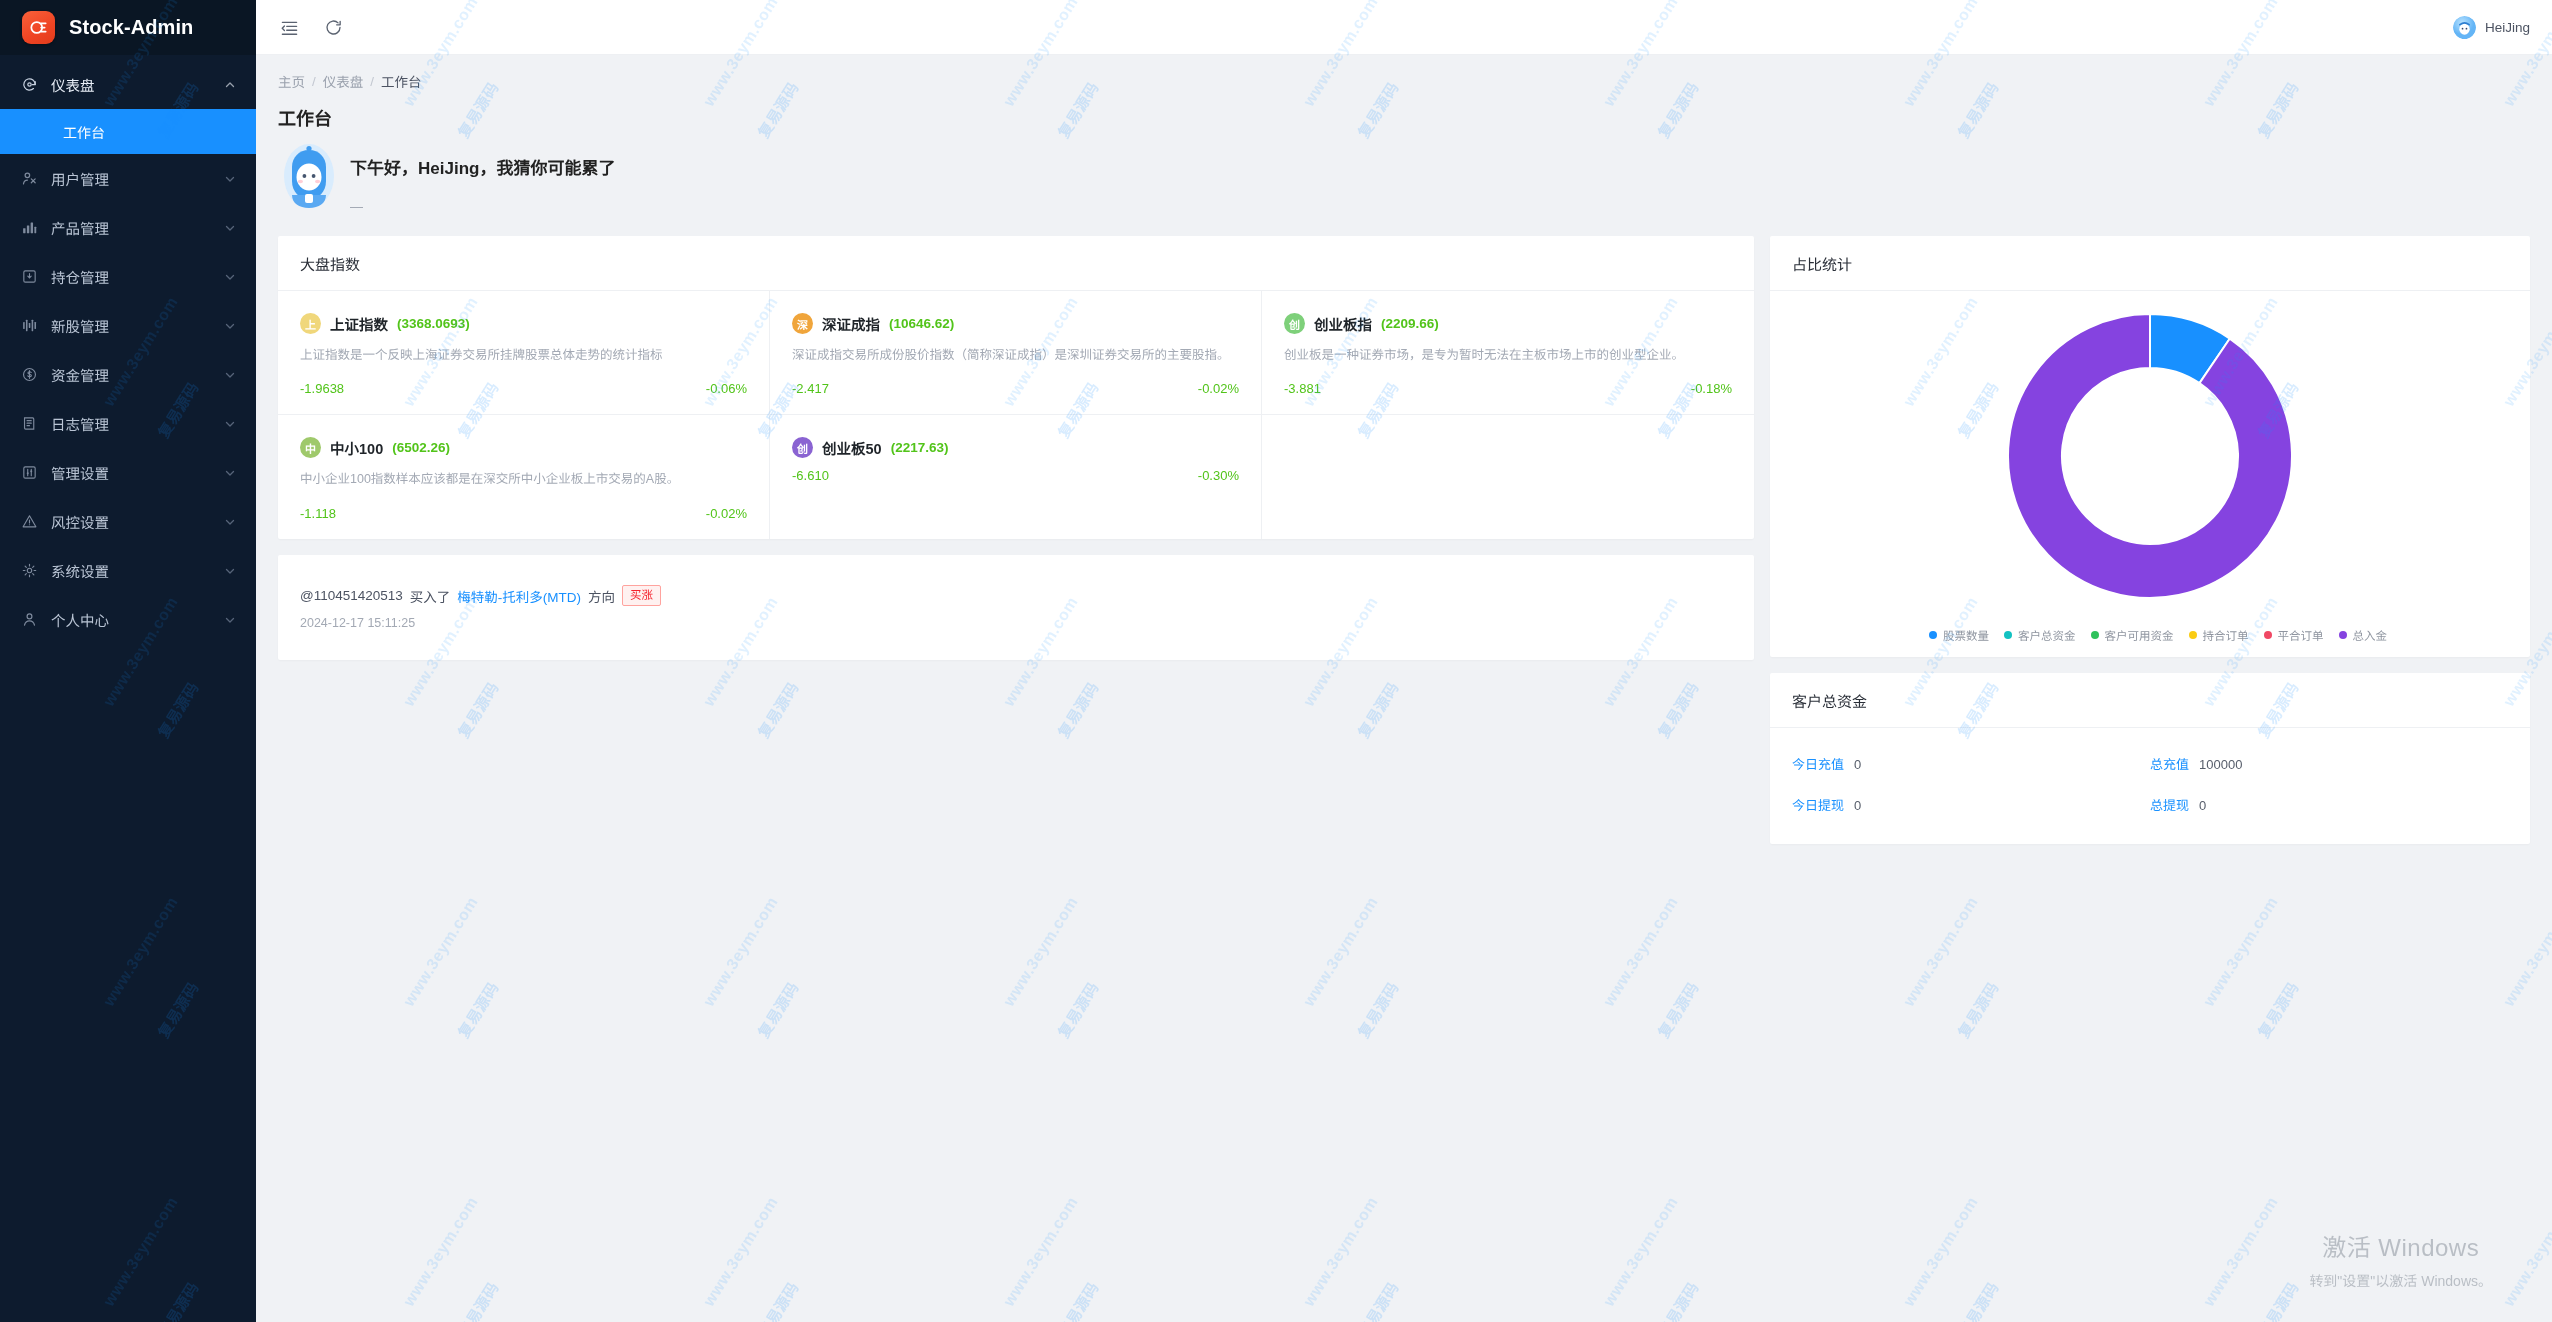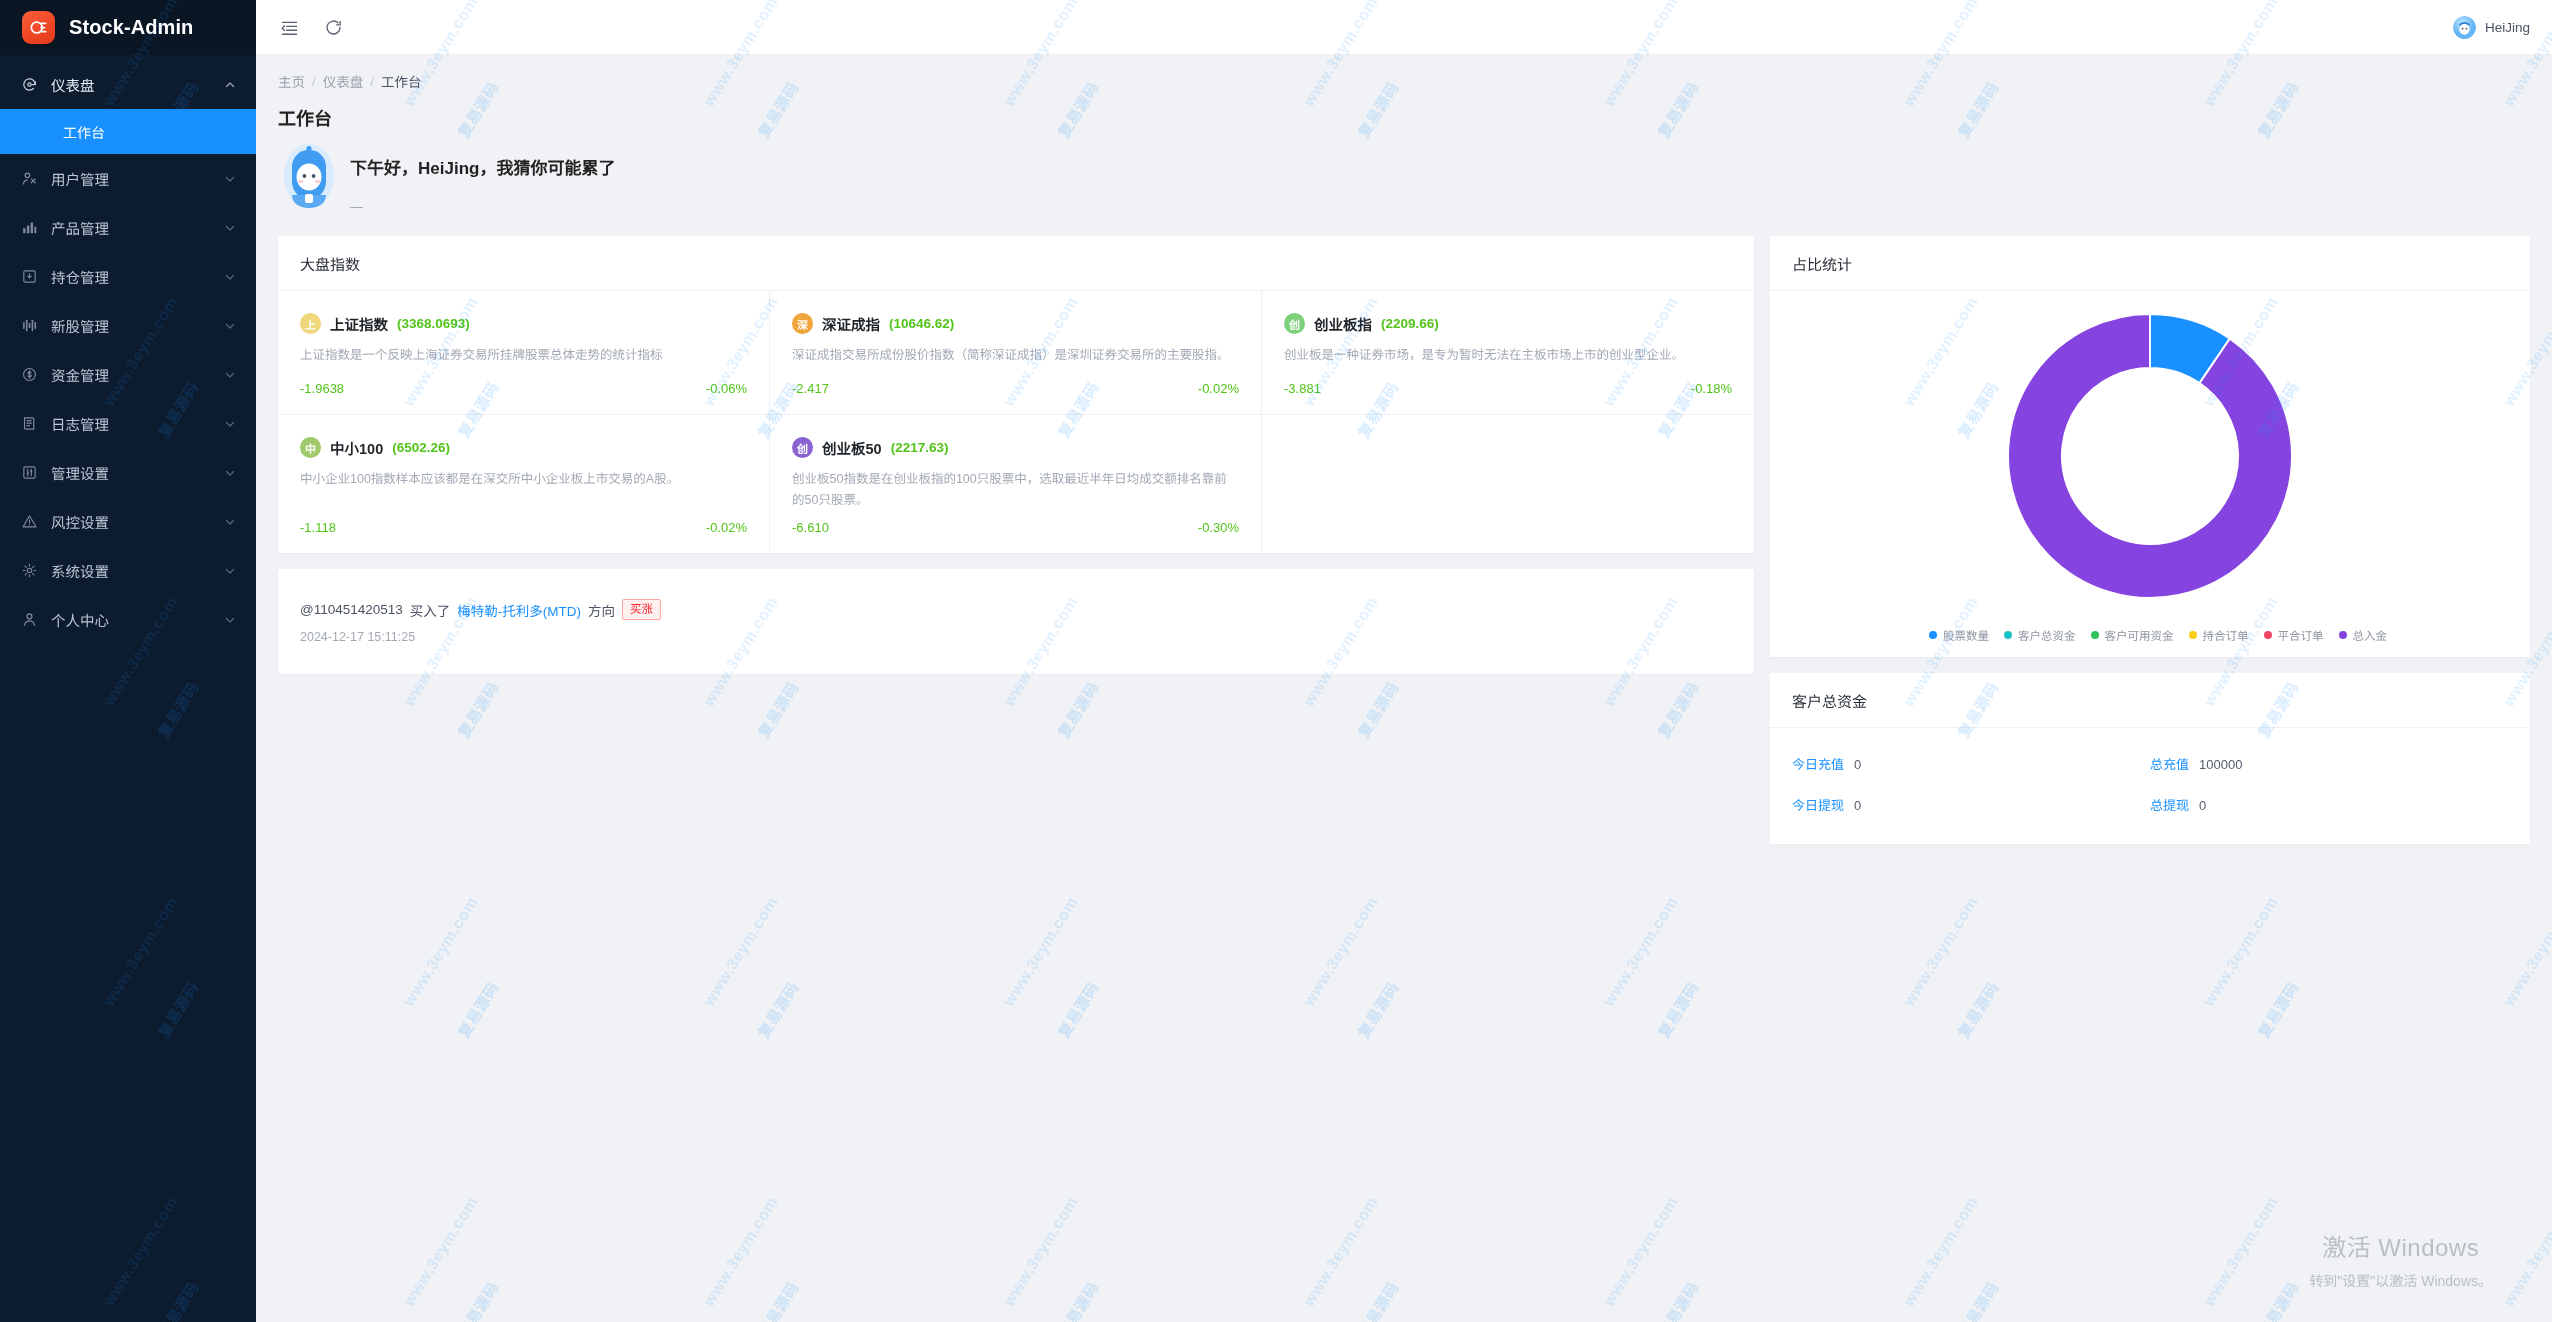--- a/index.html
+++ b/index.html
@@ -514,21 +514,20 @@
                   <span>-0.02%</span>
                 </div>
               </div>
 
               <div class="idx-cell">
                 <div class="idx-top">
                   <span class="idx-badge" style="background:#8a63d2">创</span>
                   <span class="idx-name">创业板50</span>
                   <span class="idx-val">(2217.63)</span>
                 </div>
-                <div class="idx-desc">创业板50指数是在创业板指的100只股票中，选取最近半年日均成交额排名靠前的50只股票。</div>
                 <div class="idx-foot">
                   <span>-6.610</span>
                   <span>-0.30%</span>
                 </div>
               </div>
 
             </div>
           </section>
 
           <section class="card">

